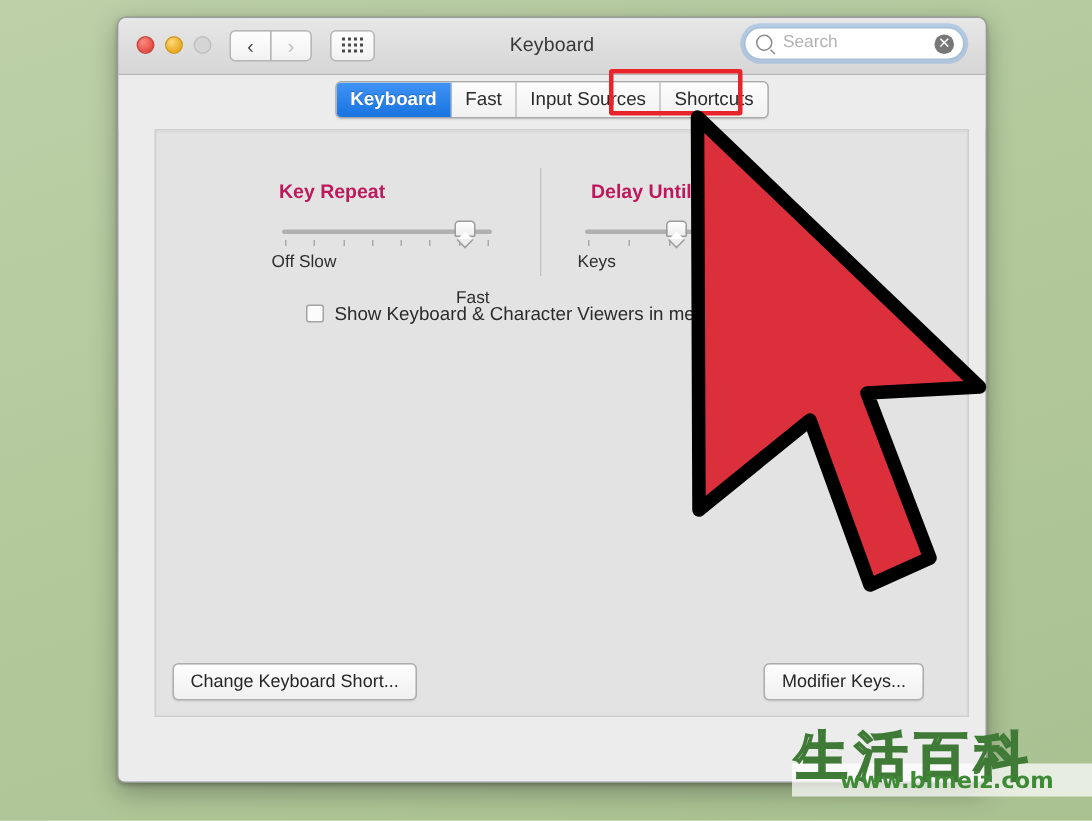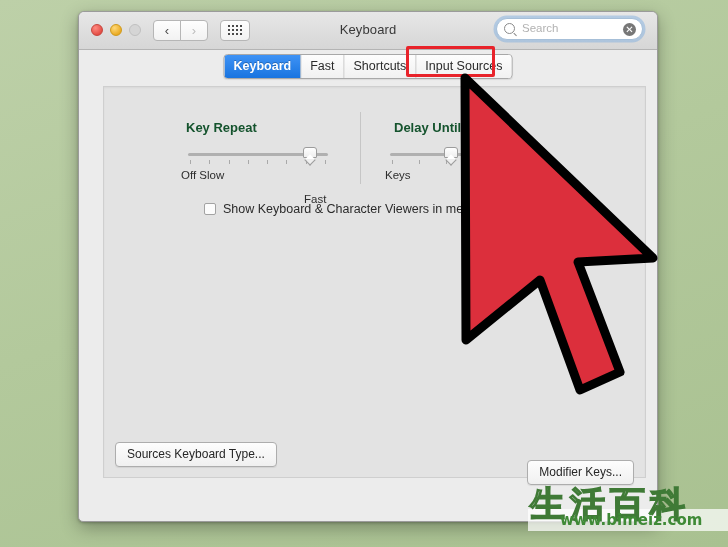--- a/index.html
+++ b/index.html
@@ -212,21 +212,21 @@
     height: 390px;
     background: #e3e3e3;
     border: 1px solid #cfcfcf;
     box-shadow: inset 0 1px 2px rgba(0,0,0,0.05);
   }
 
   .section-title {
     position: absolute;
     font-size: 13px;
     font-weight: bold;
-    color: #14532d;
+    color: #be185d;
     white-space: nowrap;
   }
   #key-repeat-title { left: 82px; top: 33px; }
   #delay-title { left: 290px; top: 33px; }
 
   .slider-track {
     position: absolute;
     height: 3px;
     background: #b0b0b0;
     border-radius: 2px;
@@ -323,21 +323,21 @@
     border: 1px solid #adadad;
     border-radius: 4px;
     font-size: 12px;
     color: #262626;
     padding: 4px 11px 5px;
     box-shadow: 0 1px 1px rgba(0,0,0,0.07);
     white-space: nowrap;
     box-sizing: border-box;
   }
   #change-keyboard-type-button { left: 11px; top: 355px; }
-  #modifier-keys-button { right: 11px; top: 355px; margin-top: 18px; }
+  #modifier-keys-button { right: 29px; top: 355px; }
 
   
   #cursor {
     position: absolute;
     left: 430px;
     top: 72px;
     width: 240px;
     height: 330px;
     pointer-events: none;
   }
@@ -416,22 +416,22 @@
       <span id="search-icon"></span>
       <input id="search-input" type="text" placeholder="Search" style="">
       <span id="search-clear">✕</span>
     </div>
   </div>
 
   <div id="tabbar">
     <div id="tabs">
       <div class="tab selected">Keyboard</div>
       <div class="tab">Fast</div>
+      <div class="tab">Input Sources</div>
       <div class="tab">Shortcuts</div>
-      <div class="tab">Input Sources</div>
     </div>
     <div id="tab-highlight"></div>
   </div>
 
   <div id="panel">
 
     <div class="section-title" id="key-repeat-title">Key Repeat</div>
     <div class="slider-track" id="key-repeat-track"></div>
     <div class="ticks" id="key-repeat-ticks">
       <i></i>
@@ -461,21 +461,21 @@
     </div>
     <div class="thumb" id="delay-thumb"></div>
     <div class="slider-label" id="delay-label-min">Keys</div>
     <div class="slider-label" id="delay-label-max">Short</div>
 
     <div id="checkbox-row">
       <span id="show-viewers-box"></span>
       <span id="show-viewers-label">Show Keyboard &amp; Character Viewers in menu bar</span>
     </div>
 
-    <div class="push-button" id="change-keyboard-type-button">Sources Keyboard Type...</div>
+    <div class="push-button" id="change-keyboard-type-button">Change Keyboard Short...</div>
     <div class="push-button" id="modifier-keys-button">Modifier Keys...</div>
   </div>
 </div>
 
 <svg id="cursor" viewBox="0 0 240 330">
   <path d="M35 6 L223 186 L148 190 L190 300 L150 318 L110 208 L36 268 Z" fill="#dc2f3c" stroke="#000000" stroke-width="9" stroke-linejoin="round"></path>
 </svg>
 
 <div id="watermark">
   <div id="wm-band"></div>

